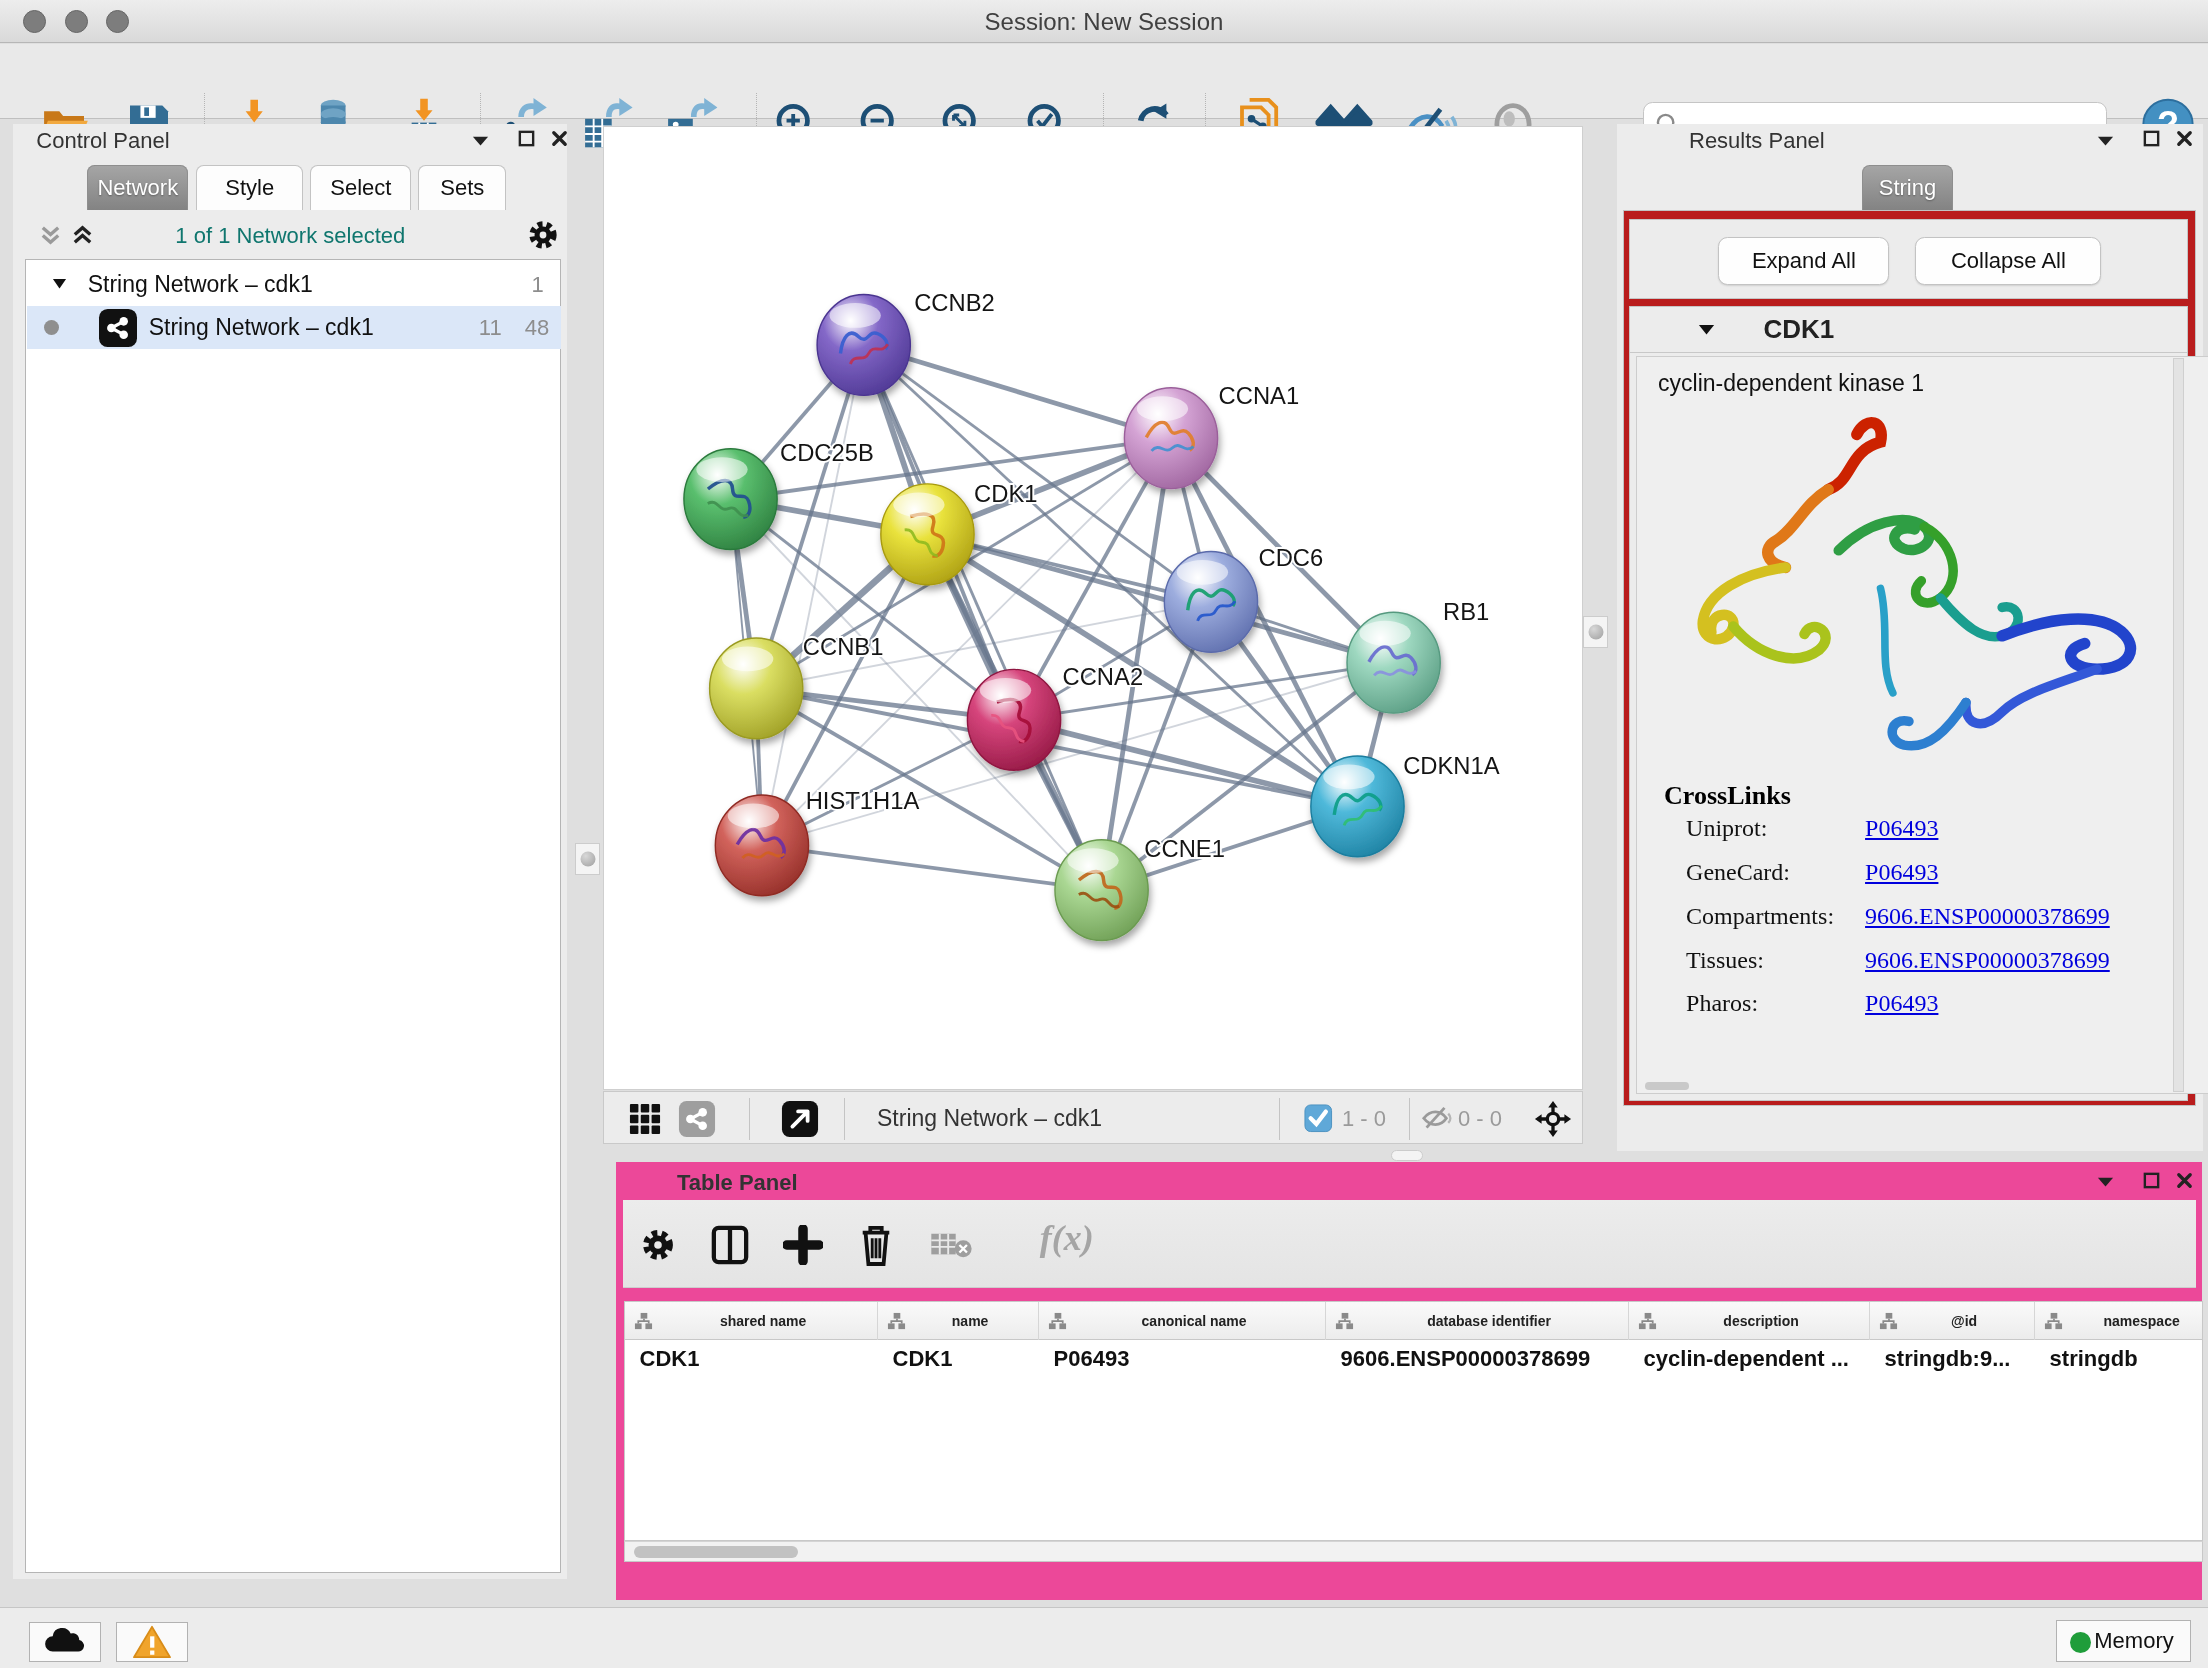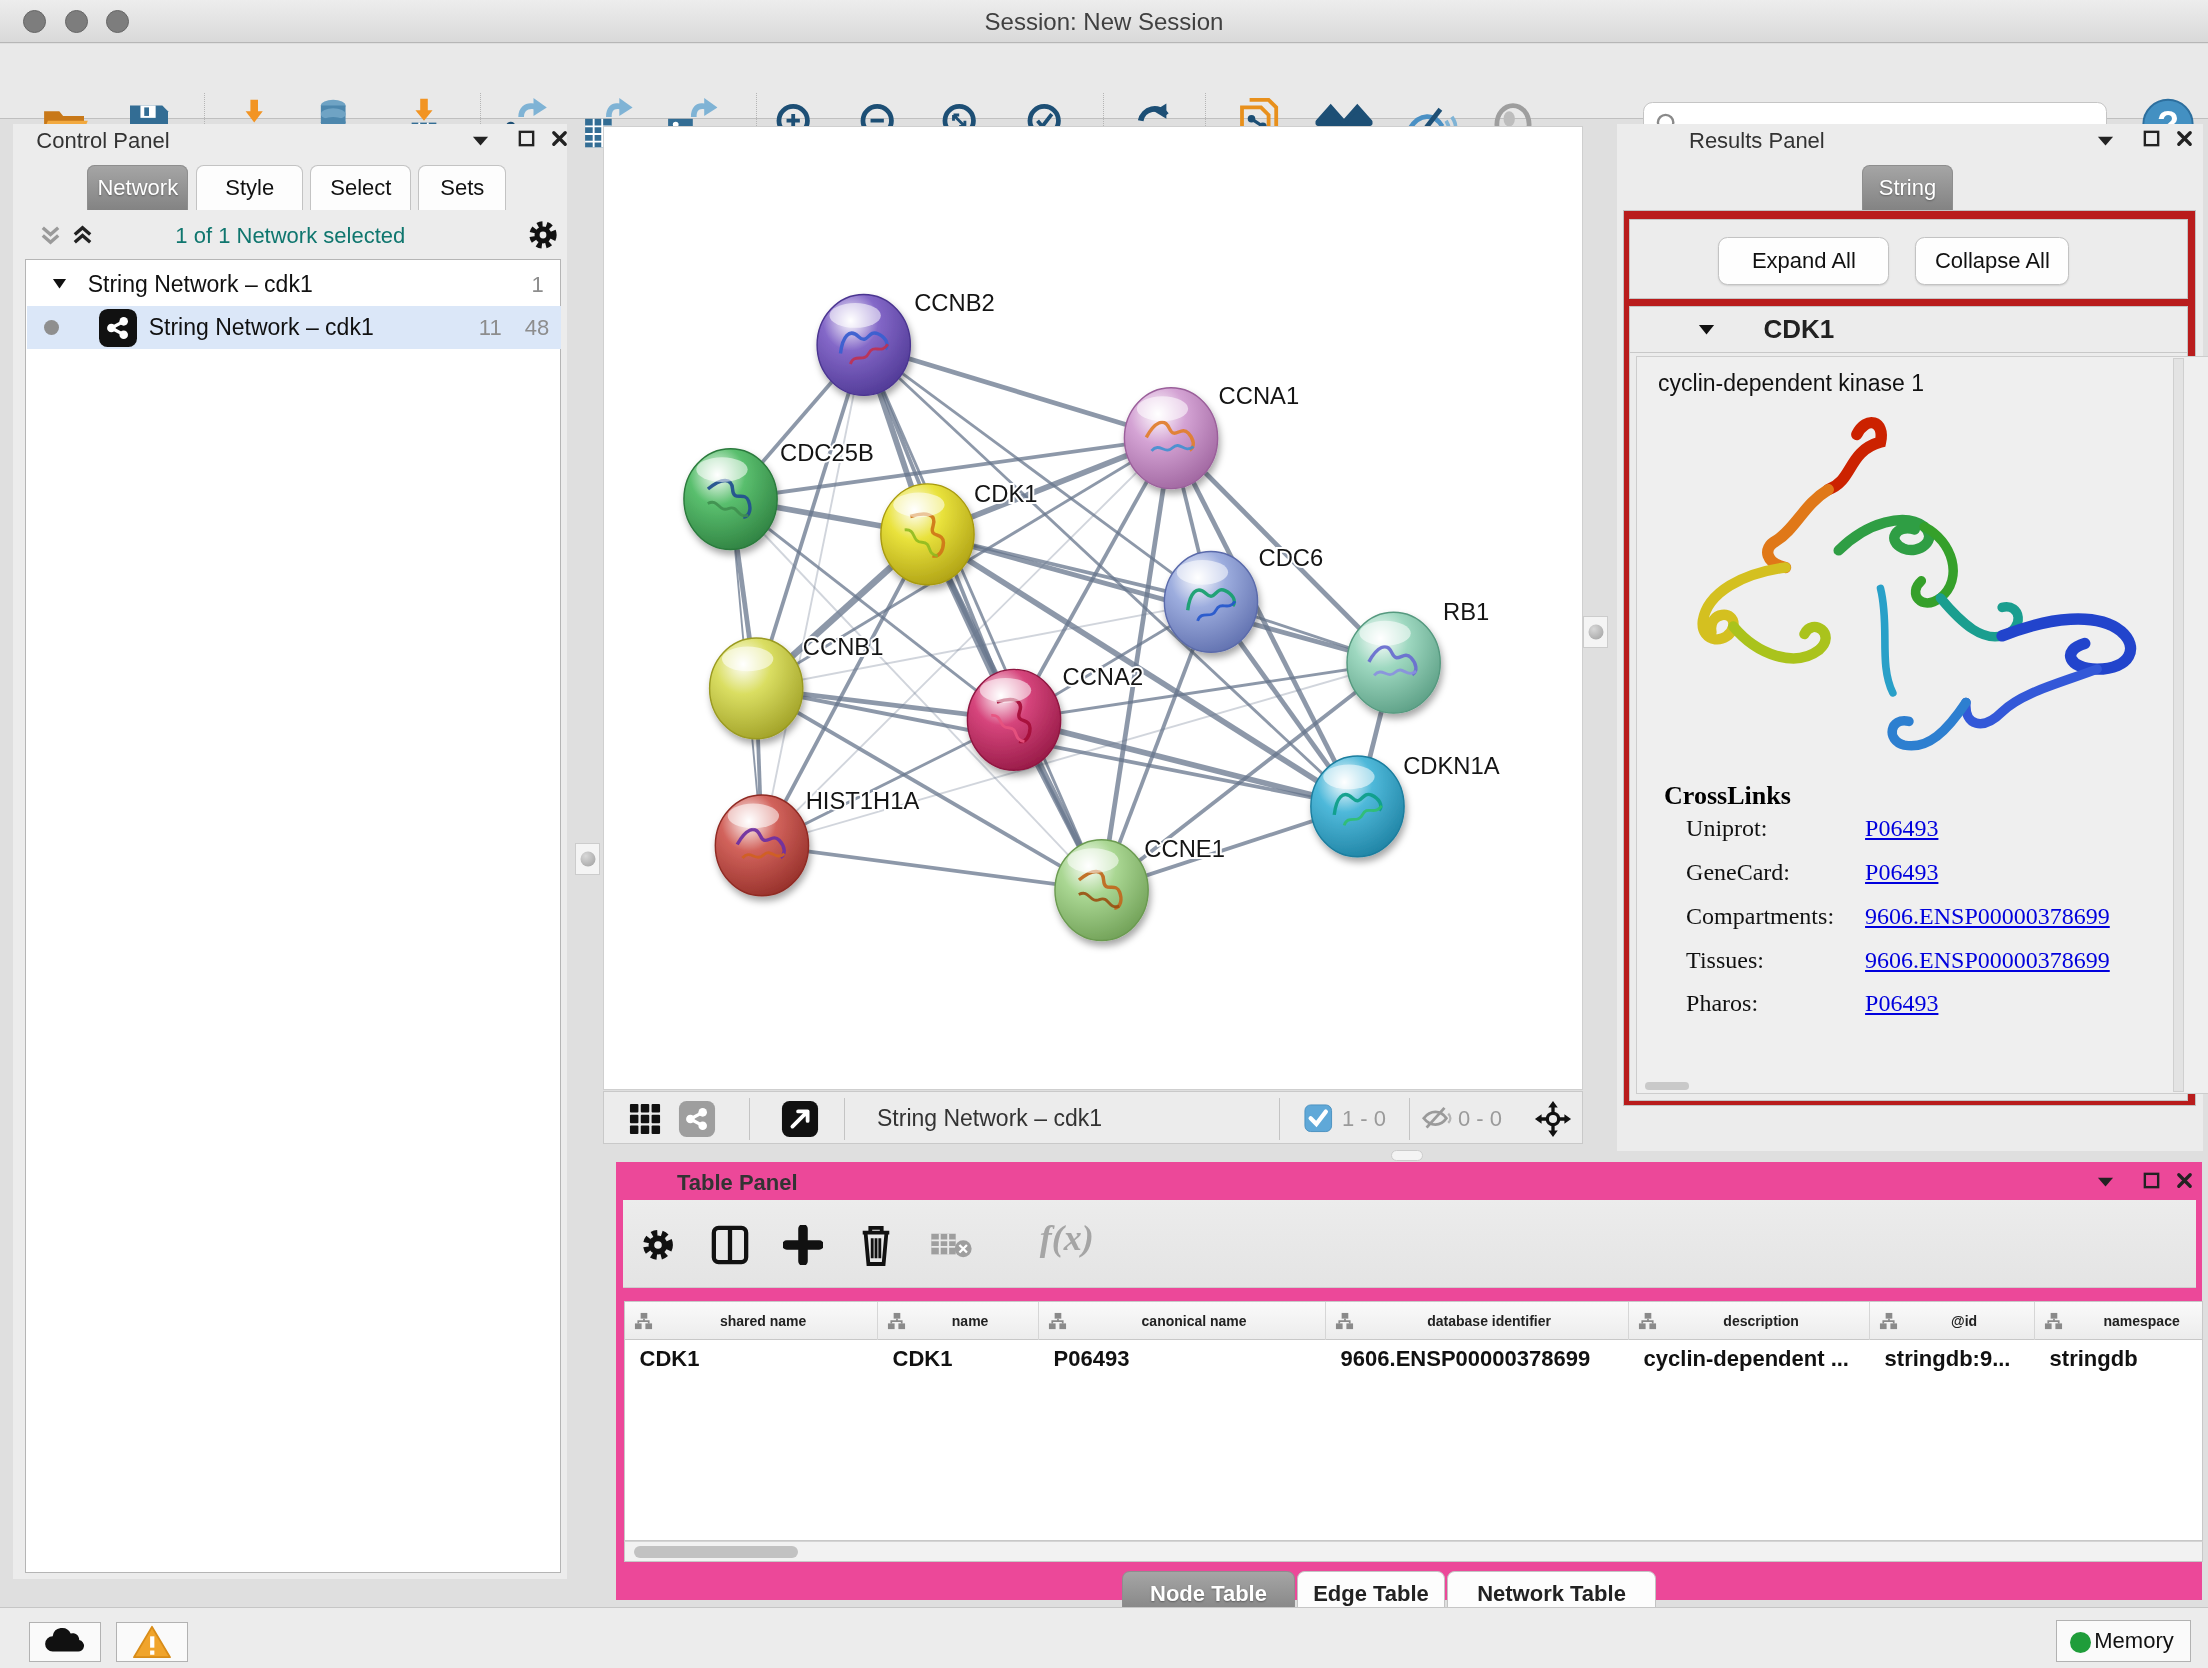--- a/index.html
+++ b/index.html
@@ -630,21 +630,21 @@
     </svg>
   <svg class="winctl" style="left:558px; top:4.8px;" width="19" height="19" viewBox="0 0 20 20">
       <path d="M4,4 L16,16 M16,4 L4,16" stroke="#222" stroke-width="3.5" stroke-linecap="round"></path>
     </svg>
 
   <div class="ptab sel" style="left:245px; top:41px; width:91px;"><span>String</span></div>
 
   <div class="rp-box">
     <div class="rp-expandbox">
       <div class="rp-btn" style="left:88px; width:171px;">Expand All</div>
-      <div class="rp-btn" style="left:285px; width:154px;">Collapse All</div>
+      <div class="rp-btn" style="left:285px; width:186px;">Collapse All</div>
     </div>
     <div class="rp-treebox">
       <div class="rp-nodehdr">
         <svg style="position:absolute; left:67px; top:16px;" width="19" height="13.3" viewBox="0 0 20 14">
             <polygon points="2,2 18,2 10,12" fill="#111"></polygon>
           </svg>
         <div style="position:absolute; left:133px; top:6.7px; font-size:26px; font-weight:bold;">CDK1</div>
       </div>
       <div class="rp-inner">
         <div class="rp-desc">cyclin-dependent kinase 1</div>
@@ -804,25 +804,20 @@
         <div class="td-cell" style="left: 414px; width: 287px;">P06493</div>
         <div class="td-cell" style="left: 701px; width: 303px;">9606.ENSP00000378699</div>
         <div class="td-cell" style="left: 1004px; width: 241px;">cyclin-dependent ...</div>
         <div class="td-cell" style="left: 1245px; width: 165px;">stringdb:9...</div>
         <div class="td-cell" style="left: 1410px; width: 190px;">stringdb</div>
       </div>
   </div>
   <div class="tp-hscroll">
       <div class="tp-hthumb"></div>
     </div>
-  <div class="tp-tabs" id="tableTabs">
-      <div class="tp-tab sel" style="left: 506px; width: 173px;">Node Table</div>
-      <div class="tp-tab" style="left: 681px; width: 148px;">Edge Table</div>
-      <div class="tp-tab" style="left: 831px; width: 209px;">Network Table</div>
-    </div>
 </div>
 
 <div class="statusbar">
   <div class="sb-btn" style="left:28.5px;">
     <svg width="70" height="38" viewBox="0 0 74 40">
       <path d="M24,30 a8,8 0 0 1 0-16 a10,10 0 0 1 19-3 a7,7 0 0 1 9,7 a6,6 0 0 1 -2,12 Z" fill="#111"></path>
     </svg>
   </div>
   <div class="sb-btn" style="left:116px;">
     <svg width="70" height="38" viewBox="0 0 74 40">

